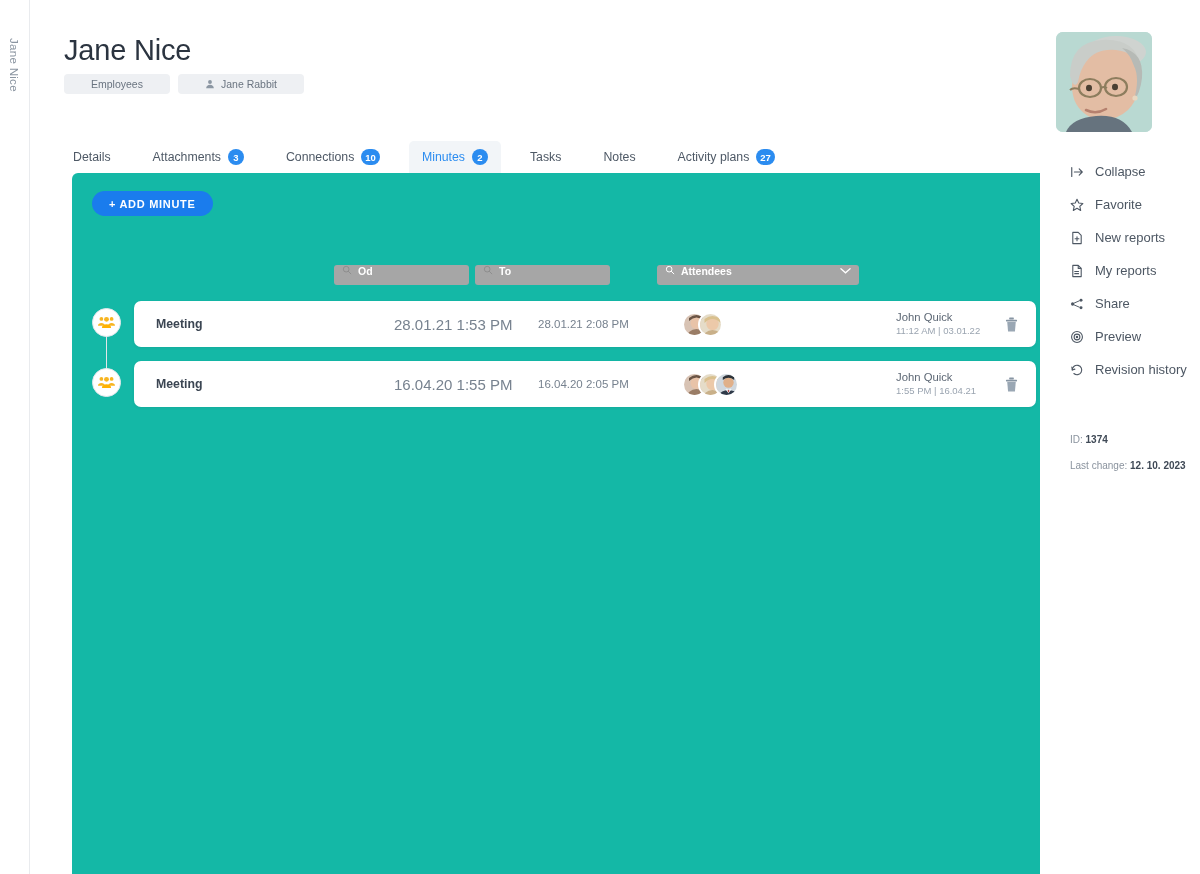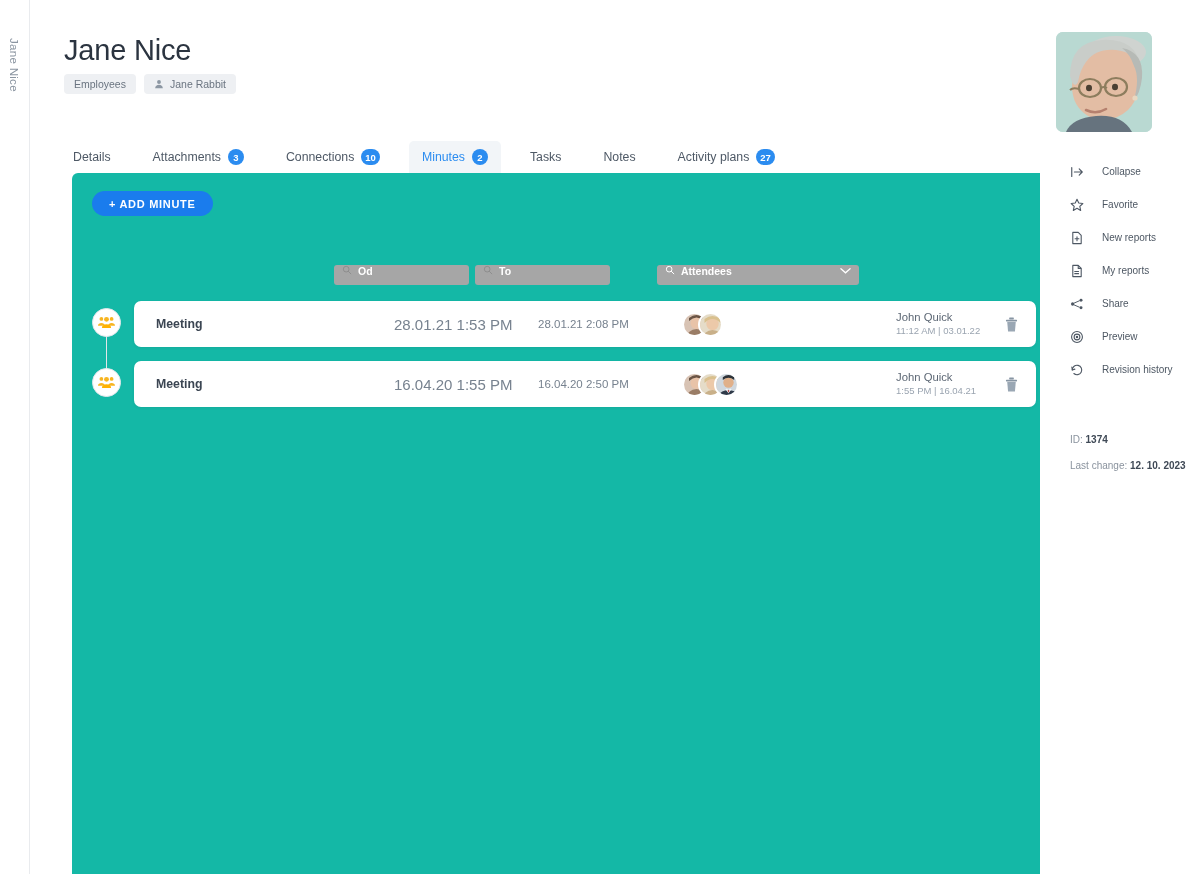--- a/index.html
+++ b/index.html
@@ -43,21 +43,21 @@
 
   
   .page-title {
     position: absolute; left: 34px; top: 34px;
     font-size: 29px; font-weight: 400; color: #2b3440;
     letter-spacing: -.2px;
   }
   .chips { position: absolute; left: 34px; top: 74px; display: flex; gap: 8px; }
   .chip {
     display: flex; align-items: center; gap: 6px;
-    height: 20px; padding: 0 10px;
+    height: 20px; padding: 0 27px;
     background: #eef0f3; border-radius: 4px;
     font-size: 10.5px; color: #6a7480; white-space: nowrap;
   }
   .chip .person-ico { display:flex; align-items:center; }
 
   
   .tabs {
     position: absolute; left: 30px; top: 141px; width: 1010px; height: 32px;
     display: flex; align-items: flex-end; gap: 16px;
   }
@@ -149,23 +149,23 @@
 
   
   .rsidebar { position: absolute; left: 1040px; top: 0; width: 160px; height: 874px; background:#fff; }
   .portrait {
     position: absolute; left: 16px; top: 32px;
     width: 96px; height: 100px; border-radius: 7px; overflow: hidden;
     background: #bcdbd5;
   }
   .rmenu { position: absolute; left: 30px; top: 155px; width: 130px; }
   .rmenu-item {
-    display: flex; align-items: center; gap: 18px;
+    display: flex; align-items: center; gap: 11px;
     height: 33px; cursor: pointer;
-    font-size: 10px; color: #4d5763; white-space: nowrap;
+    font-size: 13px; color: #4d5763; white-space: nowrap;
   }
   .rmenu-item .ico { width: 14px; display: flex; align-items: center; justify-content: center; }
   .meta { position: absolute; left: 30px; top: 434px; }
   .meta-line { font-size: 10px; color: #8a939e; margin-bottom: 15px; white-space: nowrap; }
   .meta-line b { color: #3f4956; font-weight: 700; }
 </style>
 </head>
 <body>
 
 <div id="app">
@@ -326,21 +326,21 @@
               <circle cx="16" cy="3.3" r="2.2" fill="#f7b521"></circle>
               <circle cx="10" cy="3.8" r="2.9" fill="#f7b521"></circle>
               <path d="M0 11.3c0-2 1.8-3.2 4-3.2s4 1.2 4 3.2z" fill="#f7b521"></path>
               <path d="M12 11.3c0-2 1.8-3.2 4-3.2s4 1.2 4 3.2z" fill="#f7b521"></path>
               <path d="M4.6 14c0-2.7 2.4-4.3 5.4-4.3s5.4 1.6 5.4 4.3z" fill="#ffb300"></path>
             </svg>
           </div>
           <div class="row-card">
             <div class="row-title">Meeting</div>
             <div class="row-date-1">16.04.20 1:55 PM</div>
-            <div class="row-date-2">16.04.20 2:50 PM</div>
+            <div class="row-date-2">16.04.20 2:05 PM</div>
             <div class="row-avatars">
               <div class="av">
                 <svg width="25" height="25" viewBox="0 0 25 25">
                   <rect width="25" height="25" fill="#d8c3b4"></rect>
                   <circle cx="12.5" cy="9" r="6" fill="#e8c3a8"></circle>
                   <ellipse cx="12.5" cy="24" rx="10" ry="9" fill="#9a7d66"></ellipse>
                   <path d="M5 7 Q12.5 0 20 7 L20 4 Q12.5 -2 5 4 Z" fill="#6b5545"></path>
                 </svg>
               </div>
               <div class="av">

